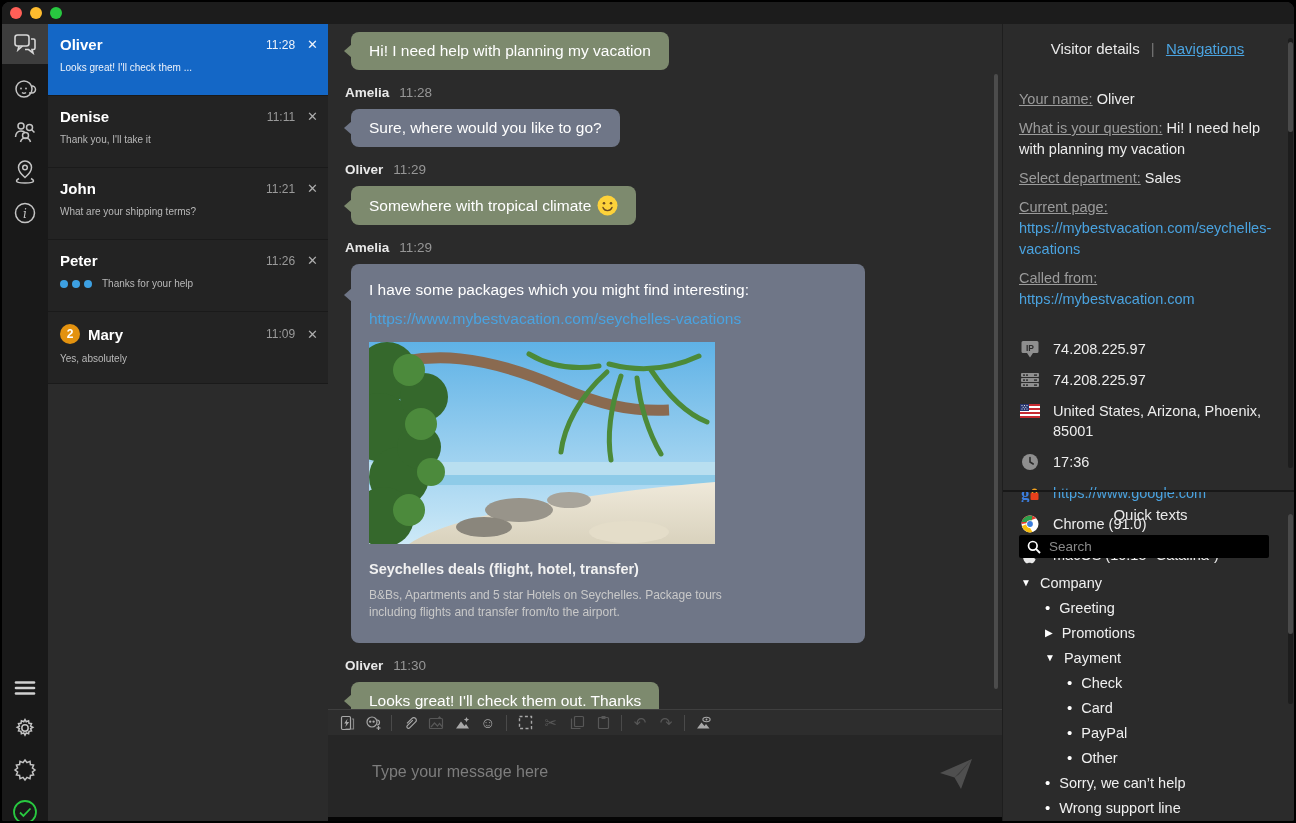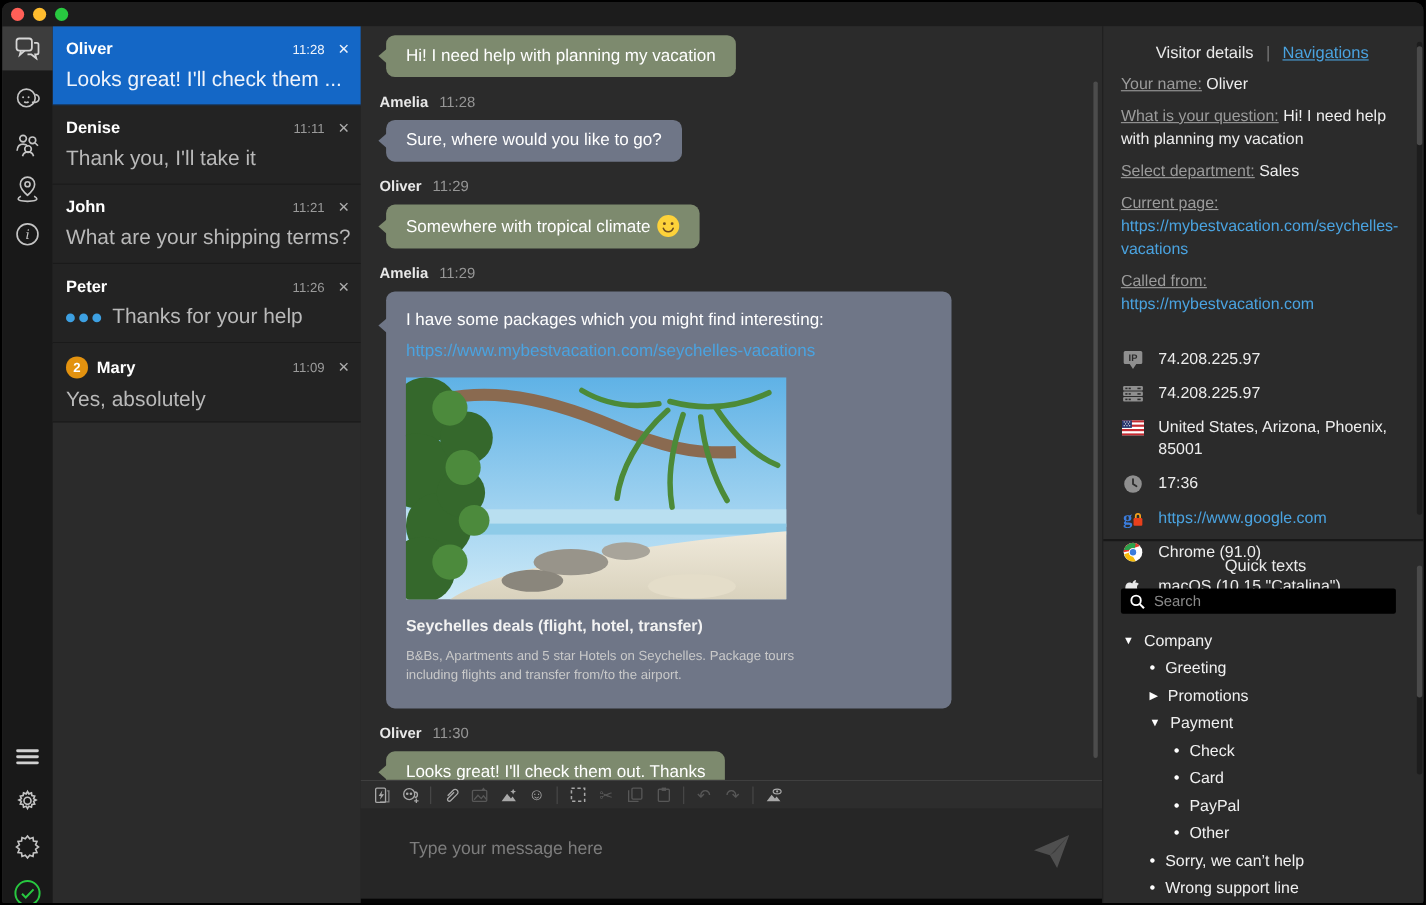--- a/index.html
+++ b/index.html
@@ -19,21 +19,21 @@
   .rail-item.selected { background:#3d3d3d; }
   .rail svg { display:block; }
 
   
   .chatlist { position:absolute; top:22px; left:46px; width:280px; height:801px; background:#2b2b2b; }
   .chatrow { position:relative; height:72px; background:#232323; border-bottom:1px solid #1a1a1a; padding:12px 10px 0 12px; cursor:pointer; }
   .chatrow .toprow { display:flex; align-items:center; }
   .chatrow .name { color:#fff; font-weight:bold; font-size:15px; }
   .chatrow .time { margin-left:auto; color:#9a9a9a; font-size:12px; }
   .chatrow .close { margin-left:12px; color:#aeaeae; font-size:13px; font-weight:bold; cursor:pointer; }
-  .chatrow .preview { margin-top:9px; color:#b9b9b9; font-size:19px; white-space:nowrap; overflow:hidden; display:flex; align-items:center; }
+  .chatrow .preview { margin-top:9px; color:#b9b9b9; font-size:10px; white-space:nowrap; overflow:hidden; display:flex; align-items:center; }
   .chatrow.selected { background:#1467c6; }
   .chatrow.selected .time, .chatrow.selected .close, .chatrow.selected .preview { color:#eef3fb; }
   .badge { display:inline-flex; width:20px; height:20px; border-radius:50%; background:#e3920f; color:#fff; font-size:12px; font-weight:bold; align-items:center; justify-content:center; margin-right:8px; vertical-align:-4px; }
   .typing { display:inline-flex; gap:4px; margin-right:10px; }
   .typing i { width:8px; height:8px; border-radius:50%; background:#3da0e2; }
 
   
   .chatarea { position:absolute; top:22px; left:326px; width:674px; height:801px; background:#2b2b2b; }
   .messages { position:absolute; top:0; left:0; width:100%; height:685px; overflow:hidden; padding:8px 24px 0 15px; }
   .chat-scrollbar { position:absolute; right:4px; top:50px; width:4px; height:615px; background:#4c4c4c; border-radius:2px; }
@@ -60,21 +60,21 @@
   .tb-sep { width:1px; height:16px; background:#4a4a4a; margin:0 5px; }
   .composer { position:absolute; top:711px; left:0; width:100%; height:82px; background:#262626; }
   .composer input { position:absolute; top:28px; left:44px; width:560px; background:transparent; border:none; outline:none; color:#cfcfcf; font-size:16px; font-family:"Liberation Sans",sans-serif; }
   .composer input::placeholder { color:#7d7d7d; }
   .send { position:absolute; right:28px; top:22px; color:#4f4f4f; cursor:pointer; }
   .black-strip { position:absolute; top:793px; left:0; width:100%; height:8px; background:#050505; }
 
   
   .rightpanel { position:absolute; top:22px; left:1000px; width:296px; height:801px; background:#2b2b2b; border-left:1px solid #1e1e1e; }
   .vd-section { position:absolute; top:0; left:0; width:100%; height:466px; padding:16px 22px 0 16px; }
-  .tabs { text-align:center; font-size:15px; margin-bottom:10px; }
+  .tabs { text-align:center; font-size:15px; margin-bottom:32px; }
   .tabs .active { color:#eaeaea; }
   .tabs .sep { color:#777; margin:0 7px; }
   .tabs .linktab { color:#4aa3e0; text-decoration:underline; cursor:pointer; }
   .field { font-size:14.5px; line-height:21px; margin-bottom:8px; color:#ededed; }
   .field .lbl { color:#9b9b9b;text-decoration:underline; }
   .field .val { color:#ededed; }
   .field .val.link { color:#4aa3e0; cursor:pointer; }
   .inforow { display:flex; align-items:flex-start; margin-top:11px; font-size:14.5px; color:#ededed; }
   .inforow .ic { width:22px; height:20px; flex:0 0 22px; margin-right:12px; display:flex; align-items:center; justify-content:center; }
   .inforow .txt { line-height:20px; }

